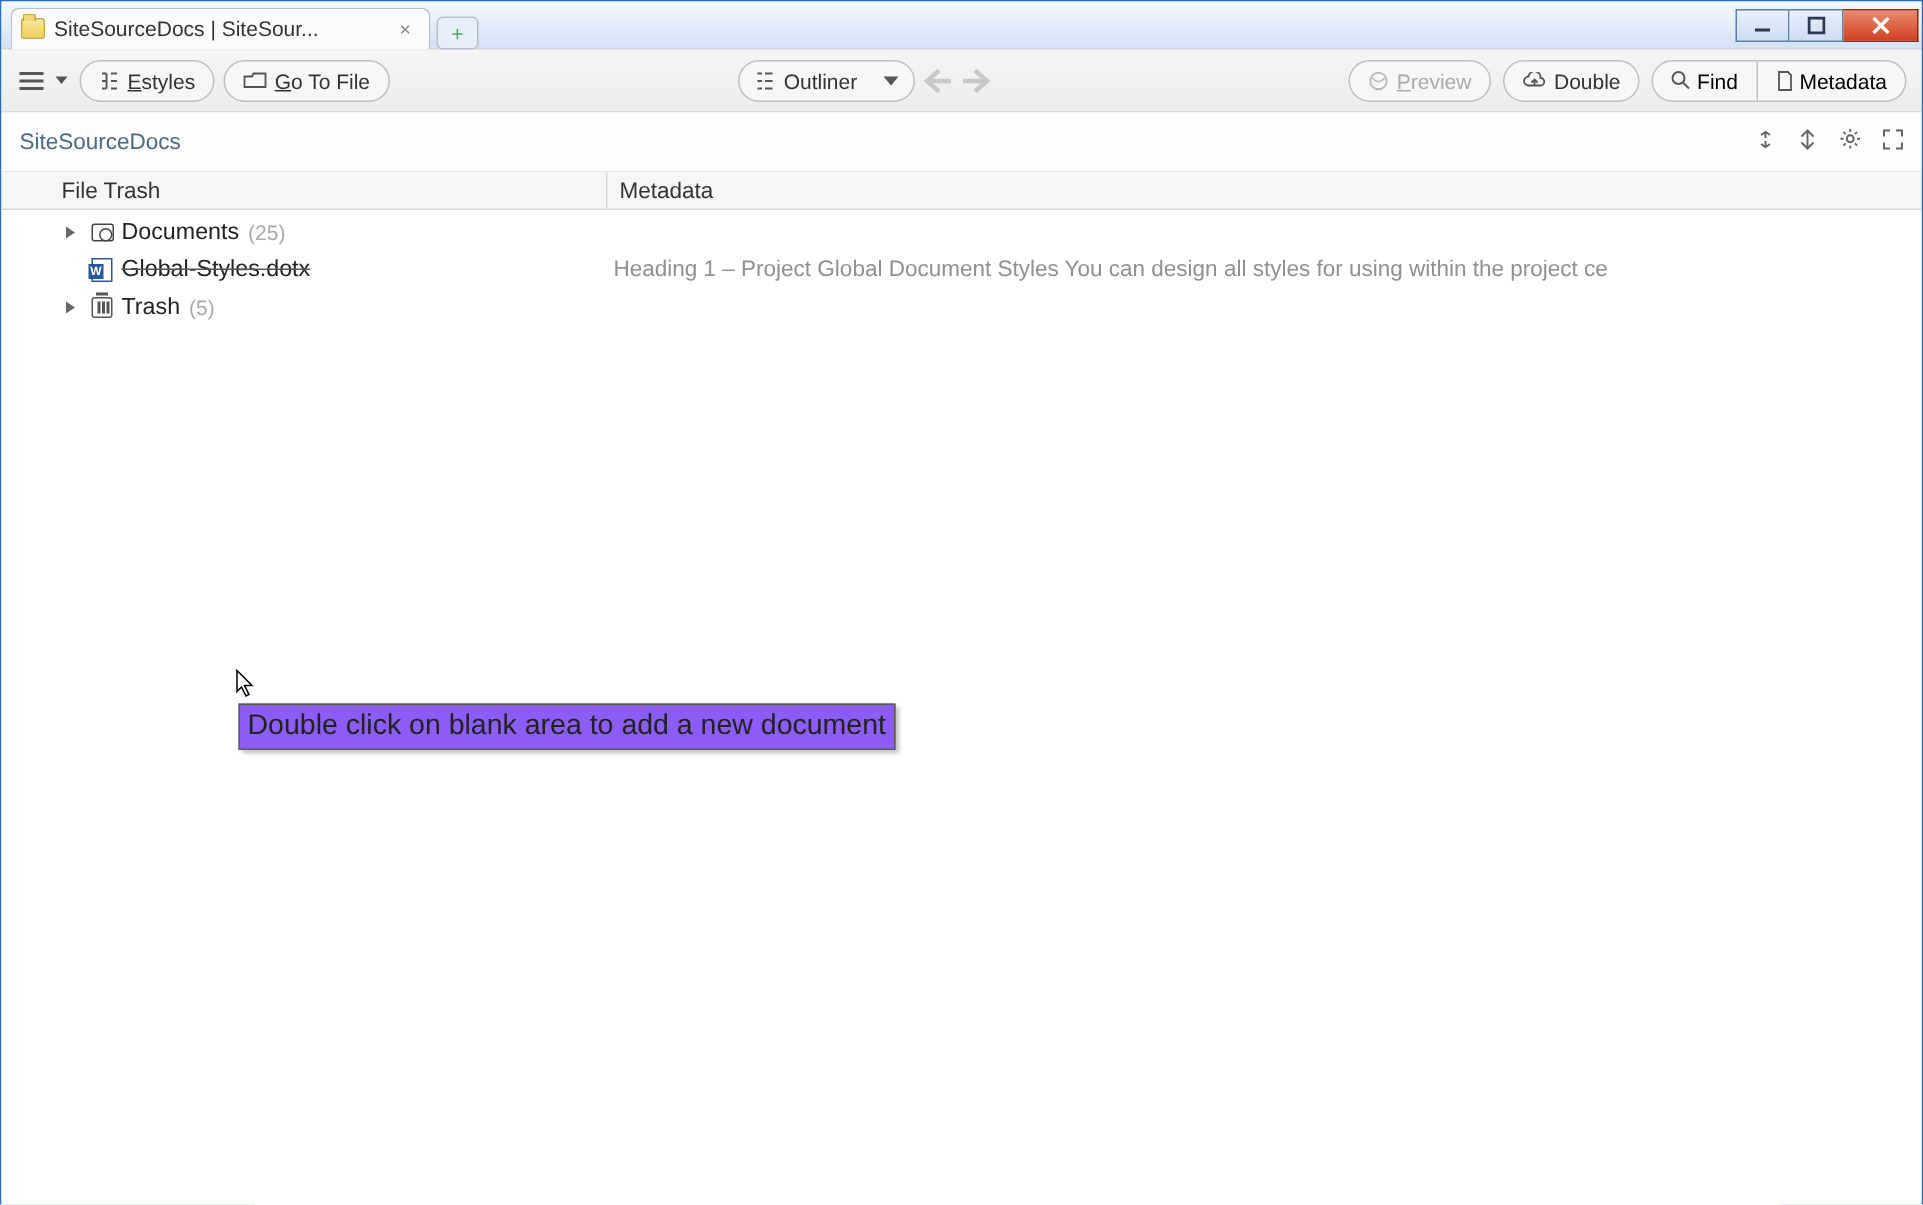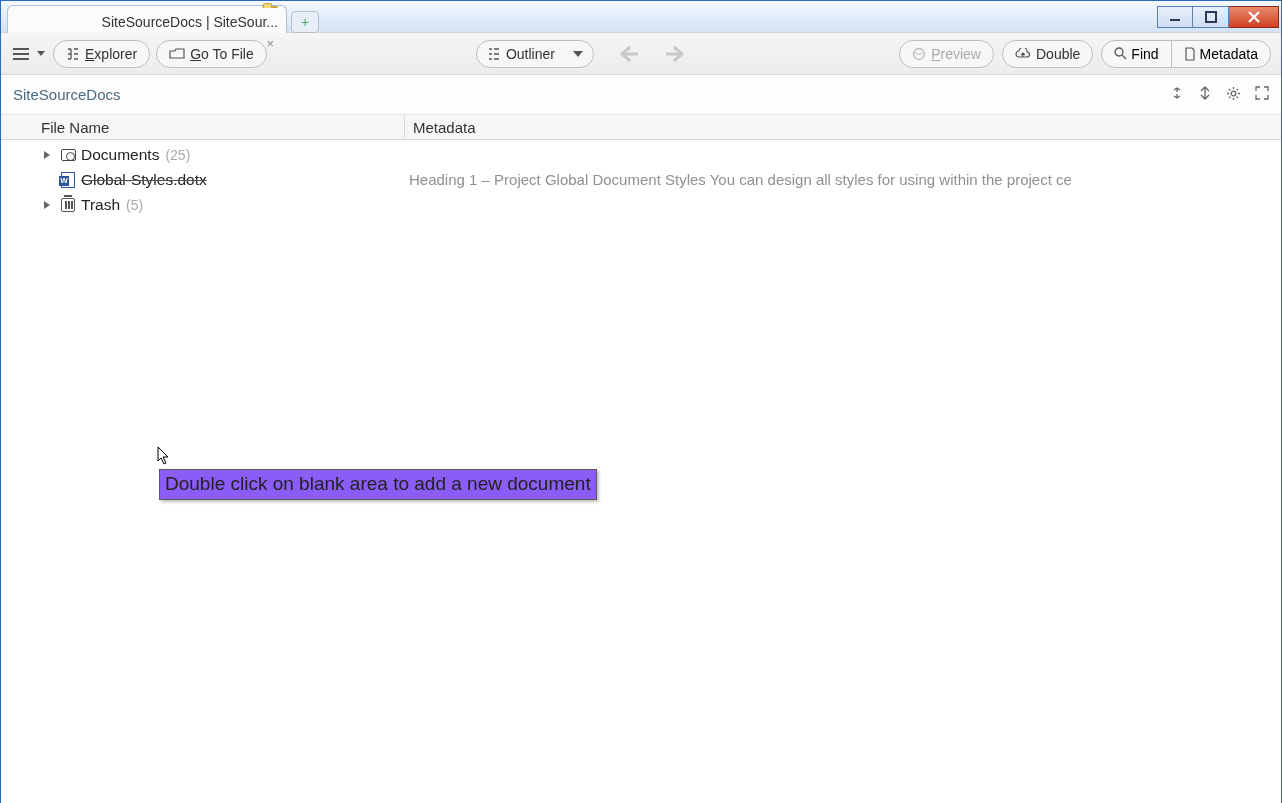--- a/index.html
+++ b/index.html
@@ -2,41 +2,41 @@
 <html><head>
 <meta charset="utf-8">
 <style>
 * { box-sizing: border-box; margin: 0; padding: 0; font-family: "Segoe UI", Tahoma, sans-serif; }
 body { width: 1282px; height: 803px; background: #fff; overflow: hidden; position: relative; }
 
 
 .window { width: 1282px; height: 803px; border: 1px solid #2a6abf; position: relative; background: #fff; }
 .titlebar { height: 32px; background: linear-gradient(to bottom, #f5f9ff 0%, #e3edfa 50%, #d4e2f4 100%); border-bottom: 1px solid #cfd6de; display: flex; align-items: center; position: relative; }
 .tabwrap { display: flex; align-items: flex-end; height: 32px; padding-left: 6px; gap: 4px; }
-.tab { height: 28px; background: #fafbfc; border: 1px solid #b7c0c9; border-bottom: none; border-radius: 6px 6px 0 0; display: flex; align-items: flex-end; padding: 0 8px 0 6px; gap: 6px; font-size: 14px; color: #333; margin-top: 16px; min-width: 280px; flex-direction: column; }
+.tab { height: 28px; background: #fafbfc; border: 1px solid #b7c0c9; border-bottom: none; border-radius: 6px 6px 0 0; display: flex; align-items: center; padding: 0 8px 0 6px; gap: 6px; font-size: 14px; color: #333; margin-top: 16px; min-width: 280px; }
 .tab .folder-ico { width: 16px; height: 14px; }
 .tab .close { color: #888; font-size: 13px; margin-left: auto; padding: 0 4px; cursor: default; }
 .newtab { width: 28px; height: 22px; background: #e8eef7; border: 1px solid #b7c0c9; border-radius: 4px; display: flex; align-items: center; justify-content: center; margin-top: 6px; color: #5a6; font-size: 14px; }
 .winbtns { margin-left: auto; display: flex; height: 22px; margin-right: 2px; margin-top: 1px; }
 .winbtn { width: 36px; height: 22px; border: 1px solid #5a7fb0; background: linear-gradient(#e8f0fb,#cdddf2); display: flex; align-items: center; justify-content: center; }
 .winbtn + .winbtn { border-left: none; }
 .winbtn.close { width: 50px; background: linear-gradient(#e98a6e,#d14122); border-color: #8a2a14; }
 .winbtn svg { display: block; }
 
 
 .toolbar { height: 42px; background: linear-gradient(#f5f5f5,#ececec); border-bottom: 1px solid #d7d7d7; display: flex; align-items: center; padding: 0 10px; gap: 6px; }
 .hamburger { display: flex; align-items: center; gap: 4px; padding: 4px 2px; }
 .hamburger .lines { display: flex; flex-direction: column; gap: 3px; }
 .hamburger .lines span { display: block; width: 16px; height: 2px; background: #555; }
 .hamburger .caret { width: 0; height: 0; border-left: 4px solid transparent; border-right: 4px solid transparent; border-top: 5px solid #555; margin-left: 4px; }
 .pillbtn { height: 28px; border: 1px solid #bfbfbf; background: #f7f7f7; border-radius: 14px; display: inline-flex; align-items: center; padding: 0 12px; gap: 5px; font-size: 14px; color: #333; }
 .pillbtn.disabled { color: #aaa; }
 .pillbtn .ul { text-decoration: underline; }
 .ico { display: inline-flex; }
-.center-group { margin-left: auto; margin-right: auto; display: flex; align-items: center; gap: 20px; }
+.center-group { margin-left: auto; margin-right: auto; display: flex; align-items: center; gap: 0; }
 .dropdown { height: 28px; border: 1px solid #bfbfbf; background: #f7f7f7; border-radius: 14px; display: inline-flex; align-items: center; padding: 0 10px; gap: 6px; font-size: 14px; color: #333; min-width: 118px; justify-content: space-between; }
 .dropdown .caret { width: 0; height: 0; border-left: 5px solid transparent; border-right: 5px solid transparent; border-top: 6px solid #555; }
 .navarrow { width: 28px; height: 28px; display: flex; align-items: center; justify-content: center; }
 .navarrow svg path { stroke: #c8c8c8; stroke-width: 3; fill: none; }
 .right-group { display: flex; align-items: center; gap: 8px; }
 .splitpill { height: 28px; border: 1px solid #bfbfbf; background: #f7f7f7; border-radius: 14px; display: inline-flex; align-items: center; overflow: hidden; }
 .splitpill .seg { padding: 0 12px; height: 100%; display: inline-flex; align-items: center; gap: 4px; font-size: 14px; }
 .splitpill .seg + .seg { border-left: 1px solid #bfbfbf; }
 
 
@@ -119,21 +119,21 @@
           <span></span>
         </div>
       <div class="caret"></div>
     </div>
     <div class="pillbtn">
       <span class="ico">
         <svg width="14" height="14">
             <path d="M2 2h3M2 7h3M2 12h3M5 2v10M8 2h4M8 7h4M8 12h4" stroke="#555" stroke-width="1.3"></path>
           </svg>
       </span>
-      <span><span class="ul">E</span><span>xplorer</span></span>
+      <span><span class="ul">E</span><span>styles</span></span>
     </div>
     <div class="pillbtn">
       <span class="ico">
         <svg width="16" height="12">
             <path d="M1 3h5l1-2h8v9H1z" fill="none" stroke="#555" stroke-width="1.2"></path>
           </svg>
       </span>
       <span><span class="ul">G</span>o To File</span>
     </div>
 
@@ -215,21 +215,21 @@
             <circle cx="7.5" cy="7.5" r="2.3" fill="none" stroke="#666" stroke-width="1.3"></circle>
             <path d="M7.5 1v2M7.5 12v2M1 7.5h2M12 7.5h2M3 3l1.4 1.4M10.6 10.6L12 12M12 3l-1.4 1.4M4.4 10.6L3 12" stroke="#666" stroke-width="1.3"></path>
           </svg></span>
       <span class="ic"><svg width="14" height="14">
             <path d="M1 5V1h4M13 5V1H9M1 9v4h4M13 9v4H9" stroke="#666" stroke-width="1.3" fill="none"></path>
           </svg></span>
     </div>
   </div>
 
   <div class="colheads">
-    <div class="col1">File Name</div>
+    <div class="col1">File Trash</div>
     <div class="col2">Metadata</div>
   </div>
 
   <div class="content">
     <div class="tree" id="tree">
         <div class="row">
           <span class="tw">
             <svg width="8" height="10">
               <path d="M1 1 L7 5 L1 9 Z" fill="#666"></path>
             </svg>

